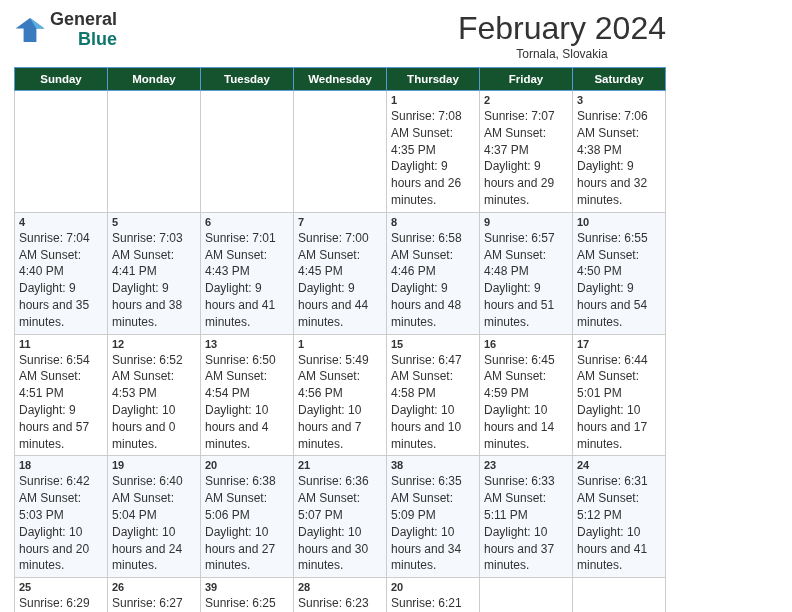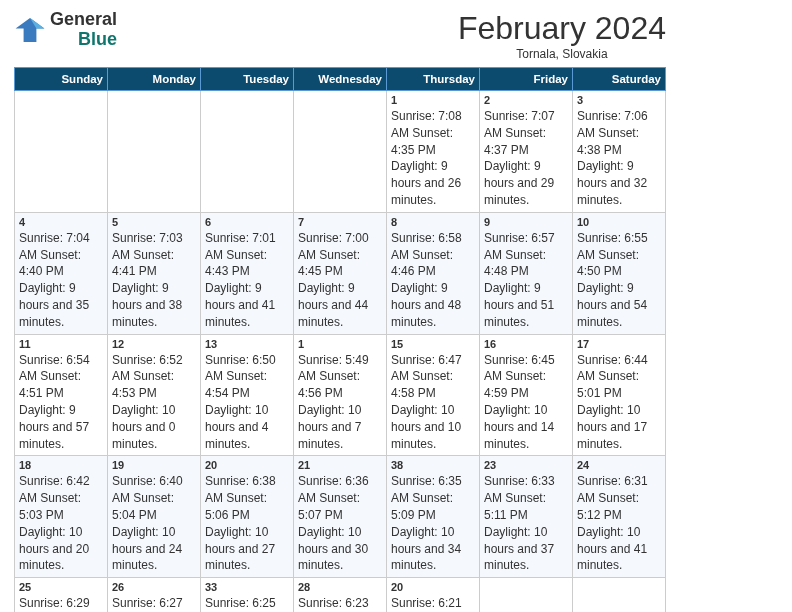--- a/index.html
+++ b/index.html
@@ -58,26 +58,26 @@
     .location {
       font-size: 12px;
       color: #333;
     }
     table {
       width: 100%;
       border-collapse: collapse;
       table-layout: fixed;
     }
     thead tr th {
-      background-color: #0c4a6e;
+      background-color: #14532d;
       color: #fff;
       font-size: 11.5px;
       font-weight: bold;
       padding: 5px 4px;
-      text-align: right;
+      text-align: center;
       border: 1px solid #5a9ad4;
     }
     tbody tr td {
       border: 1px solid #ccc;
       vertical-align: top;
       padding: 3px 4px;
       font-size: 9.5px;
       color: #333;
       height: 82px;
     }
@@ -325,21 +325,21 @@
 and 44 minutes.</div>
           </td>
           <td>
             <span class="day-num">26</span>
             <div class="day-info">Sunrise: 6:27 AM
 Sunset: 5:15 PM
 Daylight: 10 hours
 and 48 minutes.</div>
           </td>
           <td>
-            <span class="day-num">33</span>
+            <span class="day-num">39</span>
             <div class="day-info">Sunrise: 6:25 AM
 Sunset: 5:17 PM
 Daylight: 10 hours
 and 51 minutes.</div>
           </td>
           <td>
             <span class="day-num">28</span>
             <div class="day-info">Sunrise: 6:23 AM
 Sunset: 5:18 PM
 Daylight: 10 hours

